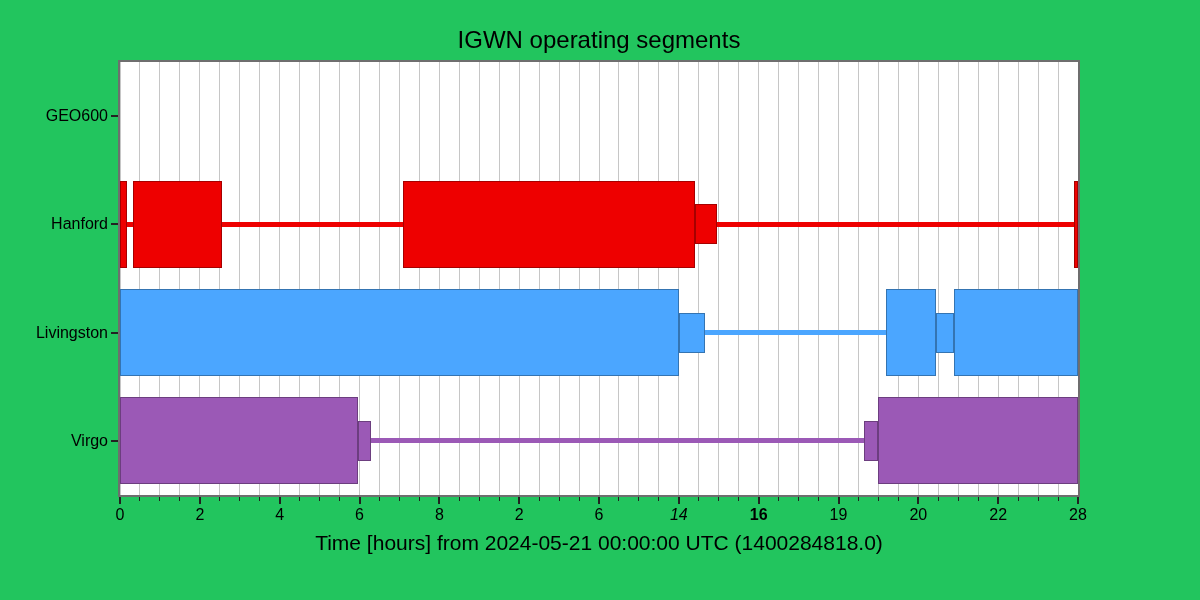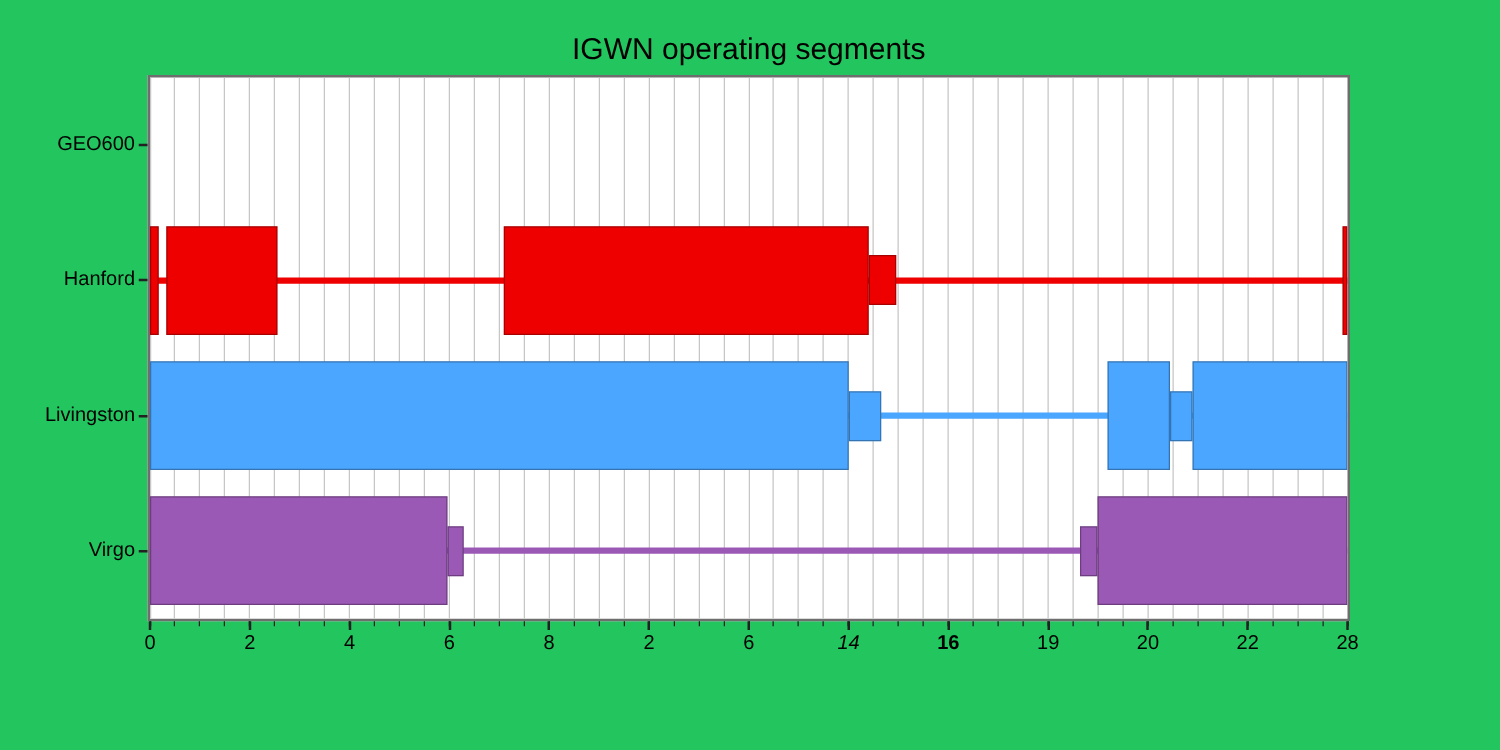--- a/index.html
+++ b/index.html
@@ -257,13 +257,14 @@
       <div class="x-tick-label" style="left: 758.667px; top: 506px; font-weight: bold;">16</div>
       <div class="x-tick" style="left: 837.5px; top: 497px;"></div>
       <div class="x-tick-label" style="left: 838.5px; top: 506px;">19</div>
       <div class="x-tick" style="left: 917.333px; top: 497px;"></div>
       <div class="x-tick-label" style="left: 918.333px; top: 506px;">20</div>
       <div class="x-tick" style="left: 997.167px; top: 497px;"></div>
       <div class="x-tick-label" style="left: 998.167px; top: 506px;">22</div>
       <div class="x-tick" style="left: 1077px; top: 497px;"></div>
       <div class="x-tick-label" style="left: 1078px; top: 506px;">28</div>
     </div>
+  <div id="x-axis-label">Time [hours] from 2024-05-21 00:00:00 UTC (1400284818.0)</div>
 </div>
 
 </body></html>

